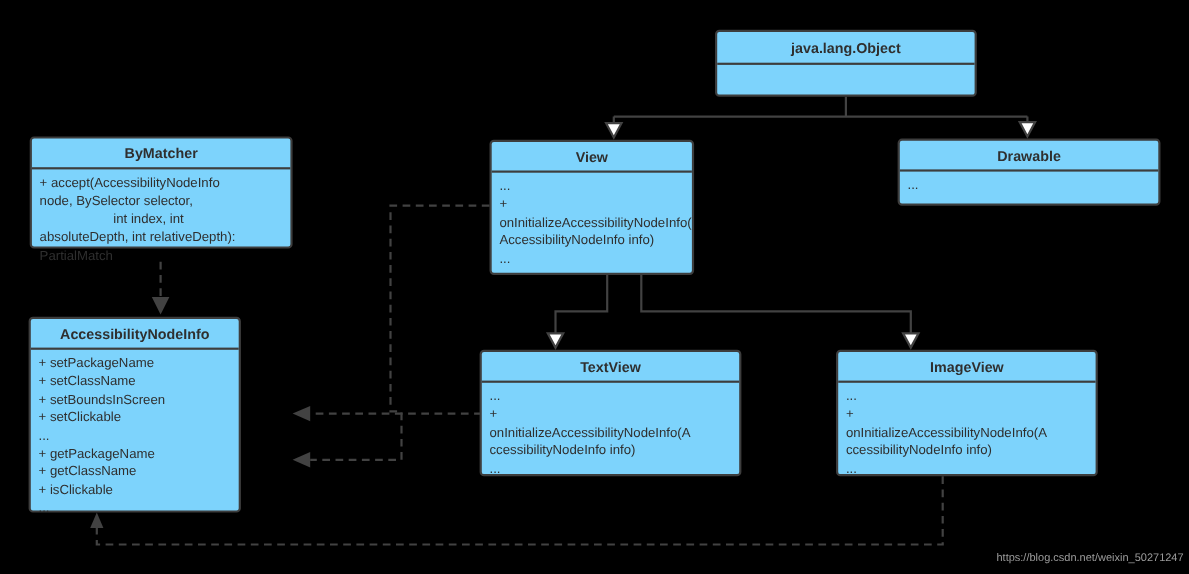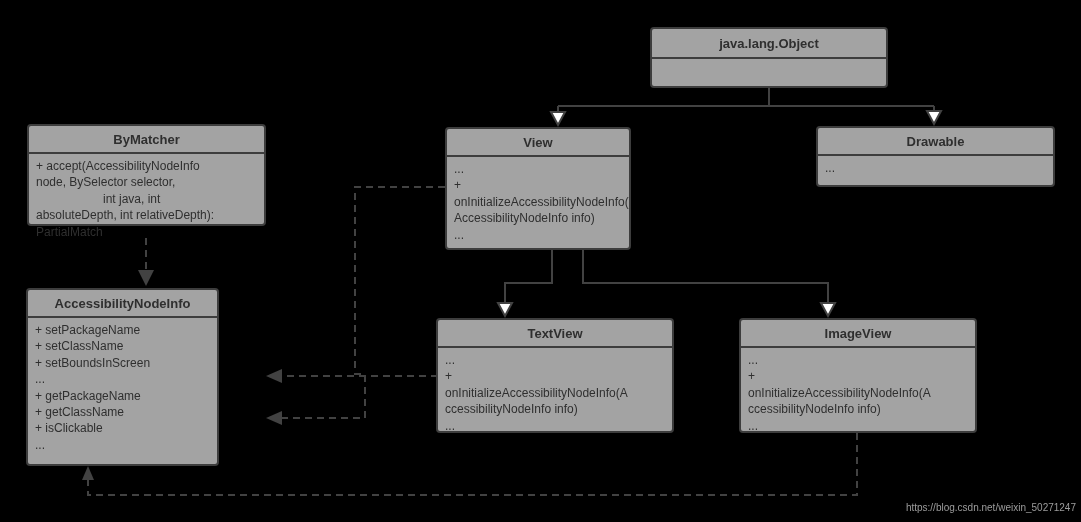--- a/index.html
+++ b/index.html
@@ -8,21 +8,21 @@
     background:#000000;
     font-family:"Liberation Sans", sans-serif;
   }
   svg.connectors { position:absolute; left:0; top:0; }
   svg .solid  { fill:none; stroke:#424242; stroke-width:2; }
   svg .dashed { fill:none; stroke:#424242; stroke-width:2; stroke-dasharray:7 5; }
   svg .hollow { fill:#ffffff; stroke:#424242; stroke-width:2; }
   svg .filled { fill:#424242; stroke:none; }
   .box {
     position:absolute; box-sizing:border-box;
-    background:#a3a3a3; border:2px solid #3d3d3d; border-radius:4px;
+    background:#7dd3fc; border:2px solid #3d3d3d; border-radius:4px;
     color:#2f2f2f;
   }
   .box .title {
     height:26px; display:flex; align-items:center; justify-content:center;
     font-size:13px; font-weight:bold; border-bottom:2px solid #3d3d3d;
   }
   .box.tall-title .title { height:28px; }
   .box .body { padding:4px 7px 0 7px; font-size:12px; line-height:16.4px; }
   .box .line { white-space:nowrap; }
   .box .line.indent { padding-left:67px; }
@@ -74,21 +74,21 @@
   <div class="box tall-title" style="left:650px; top:27px; width:238px; height:61px;">
     <div class="title">java.lang.Object</div>
     <div class="body"></div>
   </div>
 
   <div class="box" style="left:27px; top:124px; width:239px; height:102px;">
     <div class="title">ByMatcher</div>
     <div class="body">
       <div class="line">+ accept(AccessibilityNodeInfo</div>
       <div class="line">node, BySelector selector,</div>
-      <div class="line indent">int java, int</div>
+      <div class="line indent">int index, int</div>
       <div class="line">absoluteDepth, int relativeDepth):</div>
       <div class="line">PartialMatch</div>
     </div>
   </div>
 
   <div class="box" style="left:445px; top:127px; width:186px; height:123px;">
     <div class="title">View</div>
     <div class="body">
       <div class="line">...</div>
       <div class="line">+</div>
@@ -104,40 +104,41 @@
       <div class="line">...</div>
     </div>
   </div>
 
   <div class="box" style="left:26px; top:288px; width:193px; height:178px;">
     <div class="title">AccessibilityNodeInfo</div>
     <div class="body">
       <div class="line">+ setPackageName</div>
       <div class="line">+ setClassName</div>
       <div class="line">+ setBoundsInScreen</div>
+      <div class="line">+ setClickable</div>
       <div class="line">...</div>
       <div class="line">+ getPackageName</div>
       <div class="line">+ getClassName</div>
       <div class="line">+ isClickable</div>
       <div class="line">...</div>
     </div>
   </div>
 
   <div class="box" style="left:436px; top:318px; width:238px; height:115px;">
     <div class="title">TextView</div>
     <div class="body">
       <div class="line">...</div>
       <div class="line">+</div>
       <div class="line">onInitializeAccessibilityNodeInfo(A</div>
       <div class="line">ccessibilityNodeInfo info)</div>
       <div class="line">...</div>
     </div>
   </div>
 
-  <div class="box" style="left:739px; top:318px; width:238px; height:115px;">
+  <div class="box" style="left:760px; top:318px; width:238px; height:115px;">
     <div class="title">ImageView</div>
     <div class="body">
       <div class="line">...</div>
       <div class="line">+</div>
       <div class="line">onInitializeAccessibilityNodeInfo(A</div>
       <div class="line">ccessibilityNodeInfo info)</div>
       <div class="line">...</div>
     </div>
   </div>
 

